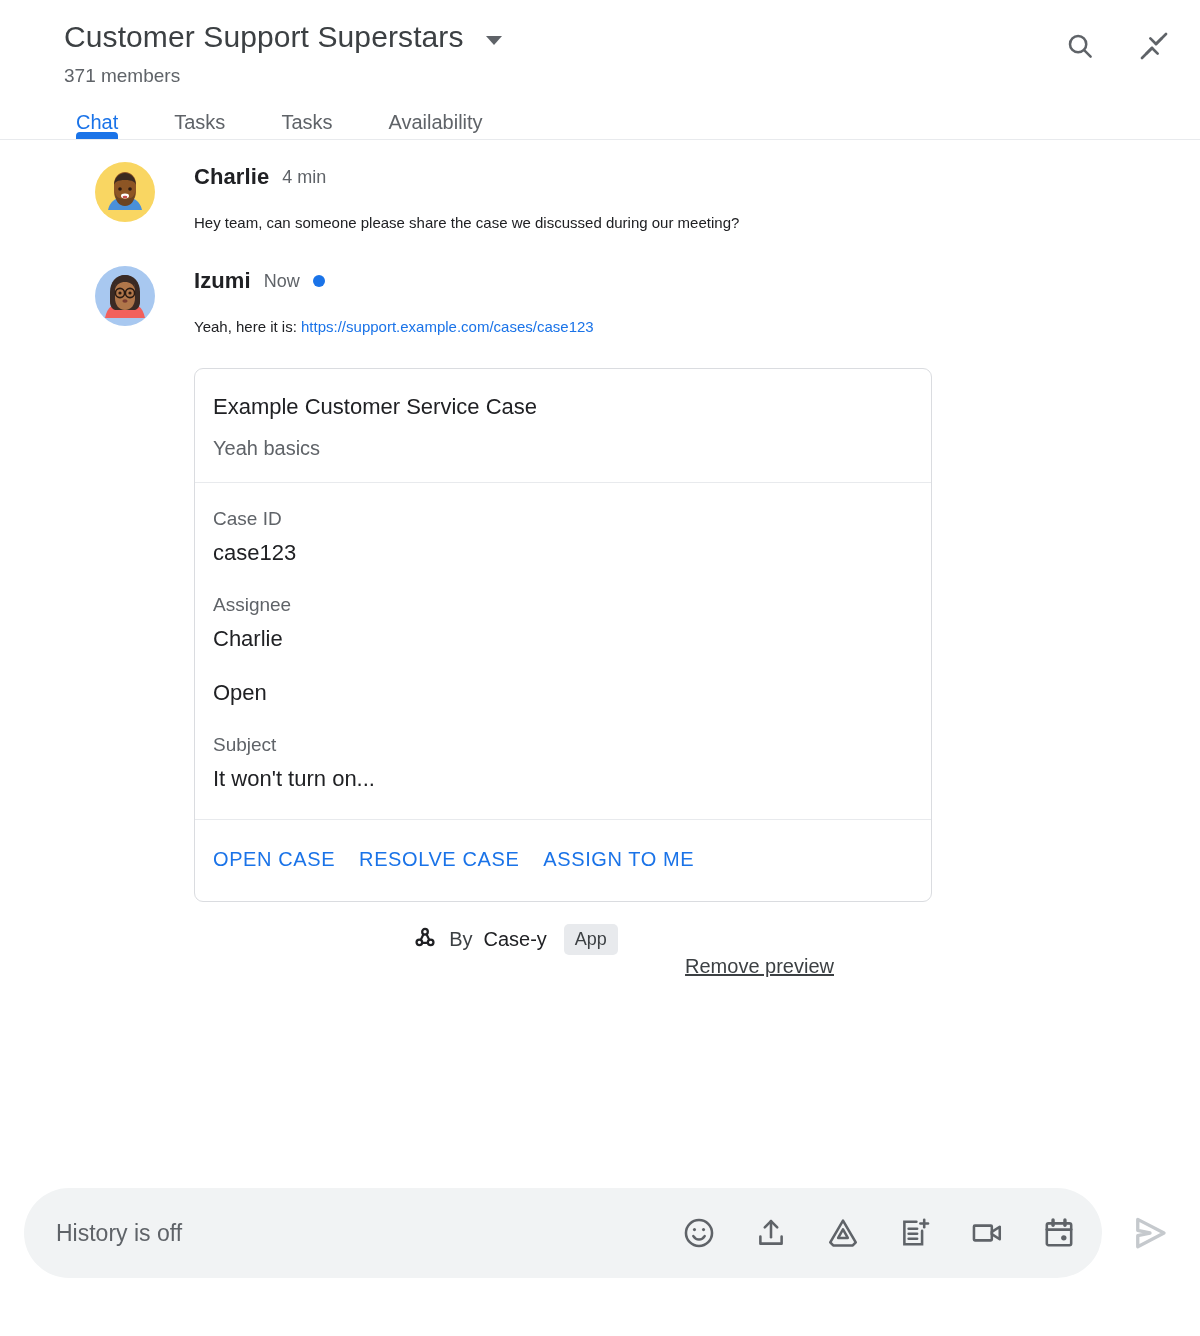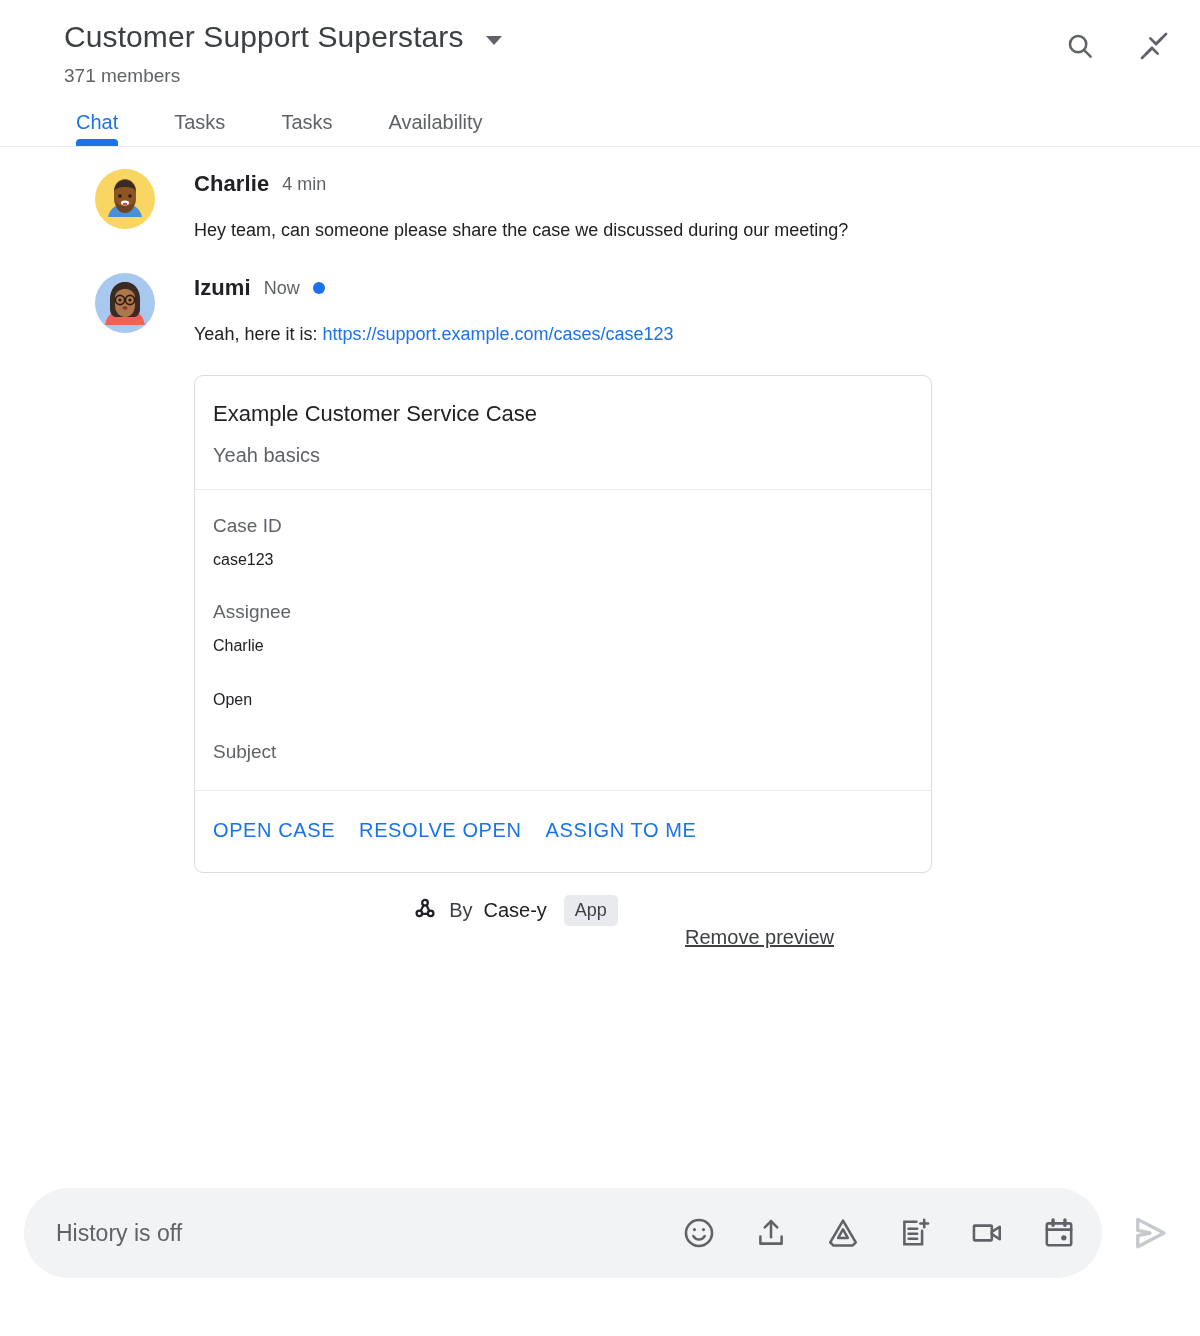--- a/index.html
+++ b/index.html
@@ -61,21 +61,21 @@
   .tabs {
     display: flex;
     align-items: flex-end;
     padding: 22px 0 0 64px;
     gap: 0;
     position: relative;
   }
   .tab {
     font-size: 20px;
     color: #5f6368;
-    padding: 0 28px 12px 28px;
+    padding: 0 28px 5px 28px;
     position: relative;
     cursor: pointer;
     line-height: 24px;
   }
   .tab:first-child { padding-left: 12px; }
   .tab.active { color: #1a73e8; font-weight: 500; }
   .tab .indicator {
     position: absolute;
     left: 12px; right: 28px;
     bottom: 0;
@@ -113,21 +113,21 @@
     letter-spacing: 0.1px;
   }
   .timestamp { font-size: 18px; color: #5f6368; }
   .unread-dot {
     width: 12px; height: 12px;
     border-radius: 50%;
     background: #1a73e8;
     display: inline-block;
   }
   .msg-text {
-    font-size: 18px;
+    font-size: 15px;
     line-height: 42px;
     color: #202124;
     margin-top: 12px;
     max-width: 900px;
   }
   .msg-link { color: #1a73e8; text-decoration: none; }
 
   
   .card {
     margin-top: 20px;
@@ -151,21 +151,21 @@
   .card-sep { height: 1px; background: #e8eaed; }
   .card-fields { padding: 24px 18px 26px 18px; }
   .field { margin-bottom: 26px; }
   .field:last-child { margin-bottom: 0; }
   .field-label {
     font-size: 19px;
     color: #5f6368;
     line-height: 24px;
   }
   .field-value {
-    font-size: 16px;
+    font-size: 22px;
     color: #202124;
     margin-top: 8px;
     line-height: 28px;
   }
   .card-actions {
     display: flex;
     gap: 24px;
     padding: 28px 18px 30px 18px;
   }
   .card-btn {
@@ -353,26 +353,27 @@
           </div>
           <div class="field">
             <div class="field-label">Assignee</div>
             <div class="field-value">Charlie</div>
           </div>
           <div class="field">
             <div class="field-value">Open</div>
           </div>
           <div class="field">
             <div class="field-label">Subject</div>
+            <div class="field-value">It won't turn on...</div>
           </div>
         </div>
         <div class="card-sep"></div>
         <div class="card-actions">
           <button class="card-btn">OPEN CASE</button>
-          <button class="card-btn">RESOLVE OPEN</button>
+          <button class="card-btn">RESOLVE CASE</button>
           <button class="card-btn">ASSIGN TO ME</button>
         </div>
       </div>
 
       <div class="attribution">
         <div class="attr-left">
           <span>
             <svg width="26" height="26" viewBox="0 0 24 24" fill="none" stroke="#202124" stroke-width="2.1" stroke-linecap="round">
               <circle cx="12" cy="6.2" r="2.6"></circle>
               <circle cx="6.8" cy="16" r="2.6"></circle>

